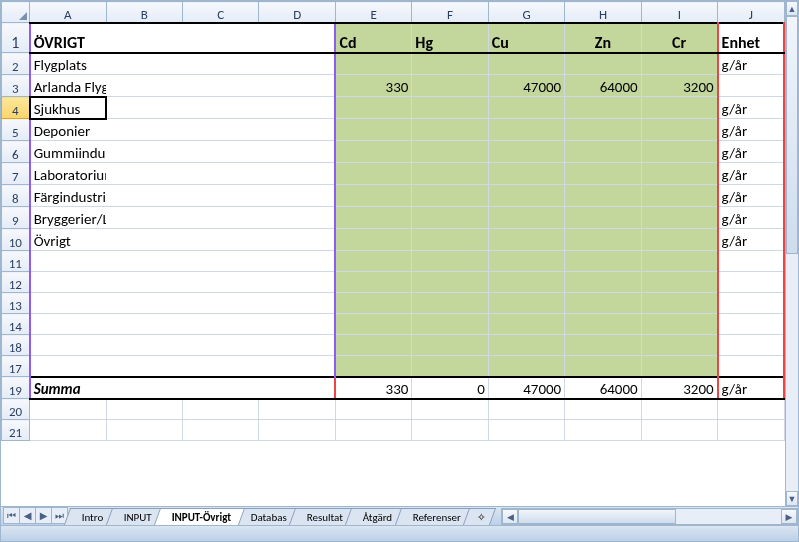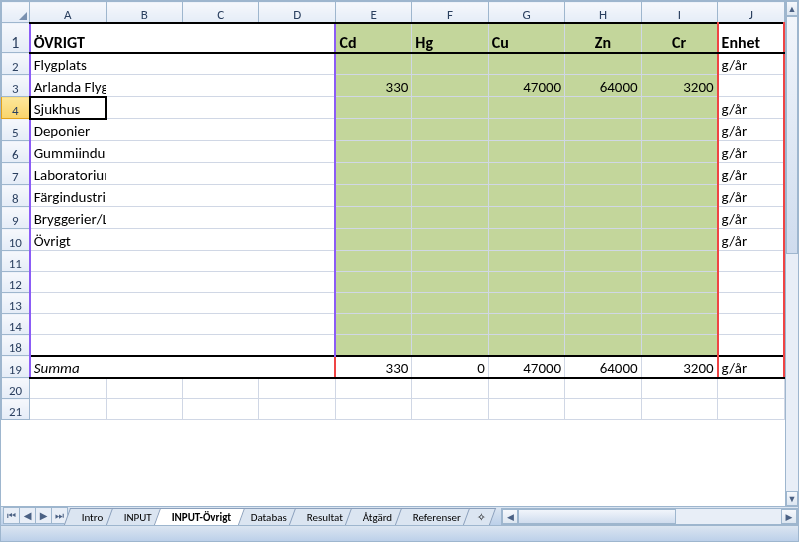--- a/index.html
+++ b/index.html
@@ -48,21 +48,21 @@
   .corner::after{
     content:"";
     position:absolute; right:2px; bottom:2px;
     width:0;height:0;border-left:8px solid transparent;border-bottom:8px solid #7a91b0;
   }
   .row1 td { height: 30px; font-size: 16px; }
   .row19 td, .row10 td, .row2 td, .row3 td, .row4 td, .row5 td, .row6 td, .row7 td, .row8 td, .row9 td { height:22px;}
   .title { font-weight: bold; font-size: 18px; }
   .hdr { font-weight: bold; font-size: 15px; }
   .bold { font-weight: normal; }
-  .ital { font-style: italic; font-weight: normal;}
+  .ital { font-style: italic; font-weight: bold;}
   .green { background: #c3d69b; }
   .num { text-align: right; }
   .thick-top { border-top: 2px solid #000; }
   .thick-bottom { border-bottom: 2px solid #000; }
   .thick-left { border-left: 2px solid #8b5cf6; }
   .thick-right { border-right: 2px solid #ef4444; }
   .sel-row .rowhdr { background: linear-gradient(#fde79a,#f9d46b); border:1px solid #e3a21a;}
   
   .merge-a { border-right: none; }
   .merge-b { border-left: none; border-right: none; }
@@ -343,20 +343,33 @@
           <td class="merge-b"></td>
           <td class="merge-c"></td>
           <td class="merge-d"></td>
           <td class="green thick-left"></td>
           <td class="green"></td>
           <td class="green"></td>
           <td class="green"></td>
           <td class="green thick-right"></td>
           <td class="thick-right"></td>
         </tr>
+        <tr>
+          <td class="rowhdr">17</td>
+          <td class="merge-a thick-left"></td>
+          <td class="merge-b"></td>
+          <td class="merge-c"></td>
+          <td class="merge-d"></td>
+          <td class="green thick-left"></td>
+          <td class="green"></td>
+          <td class="green"></td>
+          <td class="green"></td>
+          <td class="green thick-right"></td>
+          <td class="thick-right"></td>
+        </tr>
       </tbody>
 
   <tbody>
         <tr class="row19">
     <td class="rowhdr">19</td>
     <td class="ital merge-a thick-top thick-bottom thick-left">Summa</td>
     <td class="merge-b thick-top thick-bottom"></td>
     <td class="merge-c thick-top thick-bottom"></td>
     <td class="merge-d thick-top thick-bottom thick-right"></td>
     <td class="num thick-top thick-bottom">330</td>

